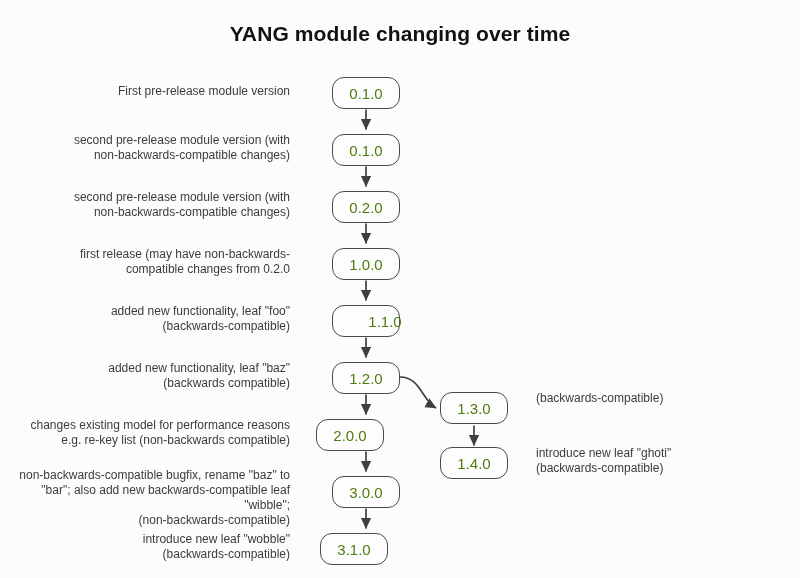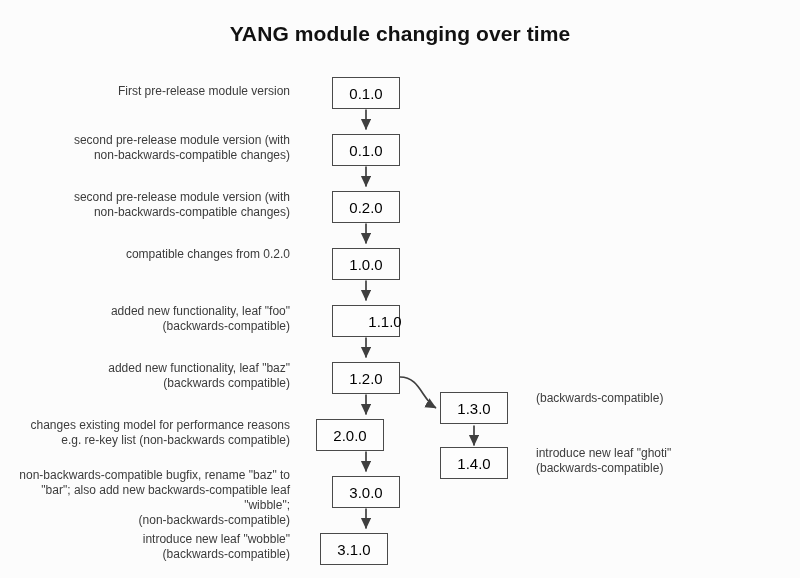--- a/index.html
+++ b/index.html
@@ -37,27 +37,27 @@
     top: 0;
     width: 800px;
     height: 578px;
     pointer-events: none;
   }
   .node {
     position: absolute;
     width: 68px;
     height: 32px;
     border: 1.6px solid #4a4a4a;
-    border-radius: 0;
+    border-radius: 12px;
     background: #fdfdfd;
     display: flex;
     align-items: center;
     justify-content: center;
     font-size: 15px;
-    color: #000000;
+    color: #4d7c0f;
     box-sizing: border-box;
   }
   .label {
     position: absolute;
     font-size: 12px;
     line-height: 15px;
     color: #3c3c3c;
   }
   .label.left {
     text-align: right;
@@ -116,20 +116,21 @@
     <div>second pre-release module version (with</div>
     <div>non-backwards-compatible changes)</div>
   </div>
 
   <div class="label left" style="top:190px;">
     <div>second pre-release module version (with</div>
     <div>non-backwards-compatible changes)</div>
   </div>
 
   <div class="label left" style="top:247px;">
+    <div>first release (may have non-backwards-</div>
     <div>compatible changes from 0.2.0</div>
   </div>
 
   <div class="label left" style="top:304px;">
     <div>added new functionality, leaf "foo"</div>
     <div>(backwards-compatible)</div>
   </div>
 
   <div class="label left" style="top:361px;">
     <div>added new functionality, leaf "baz"</div>

